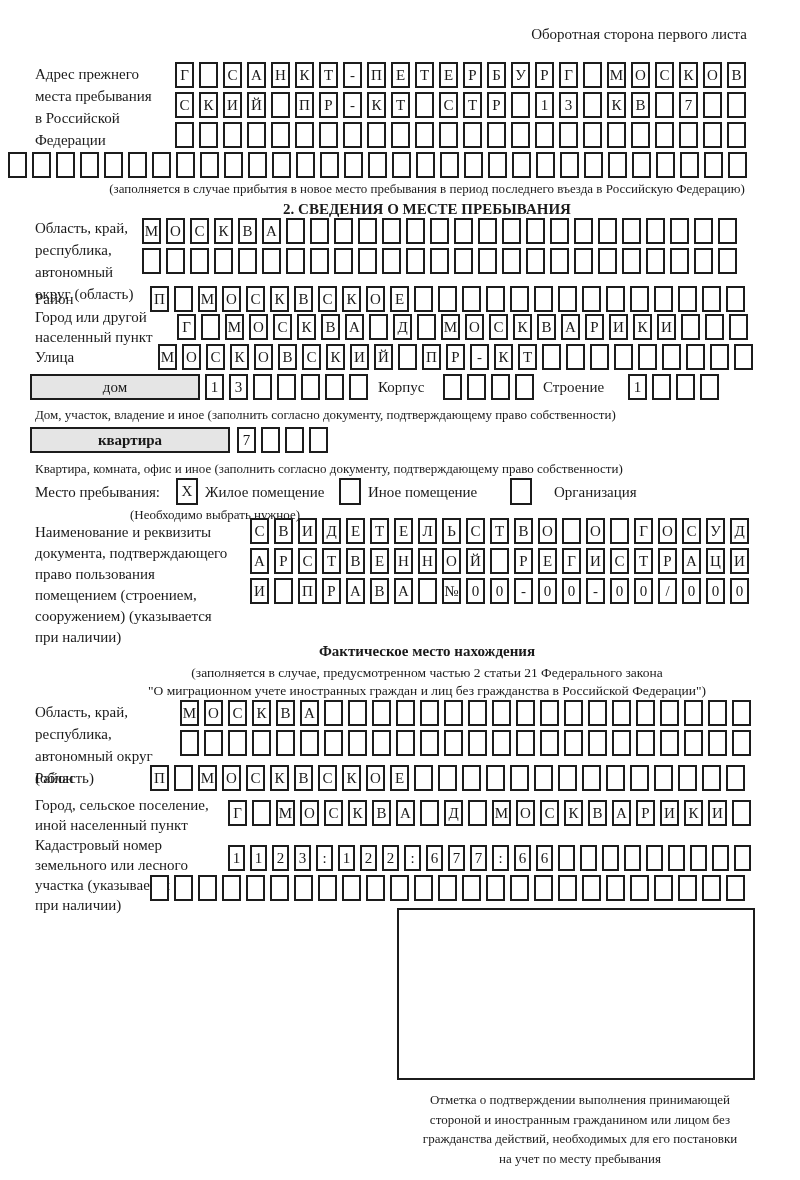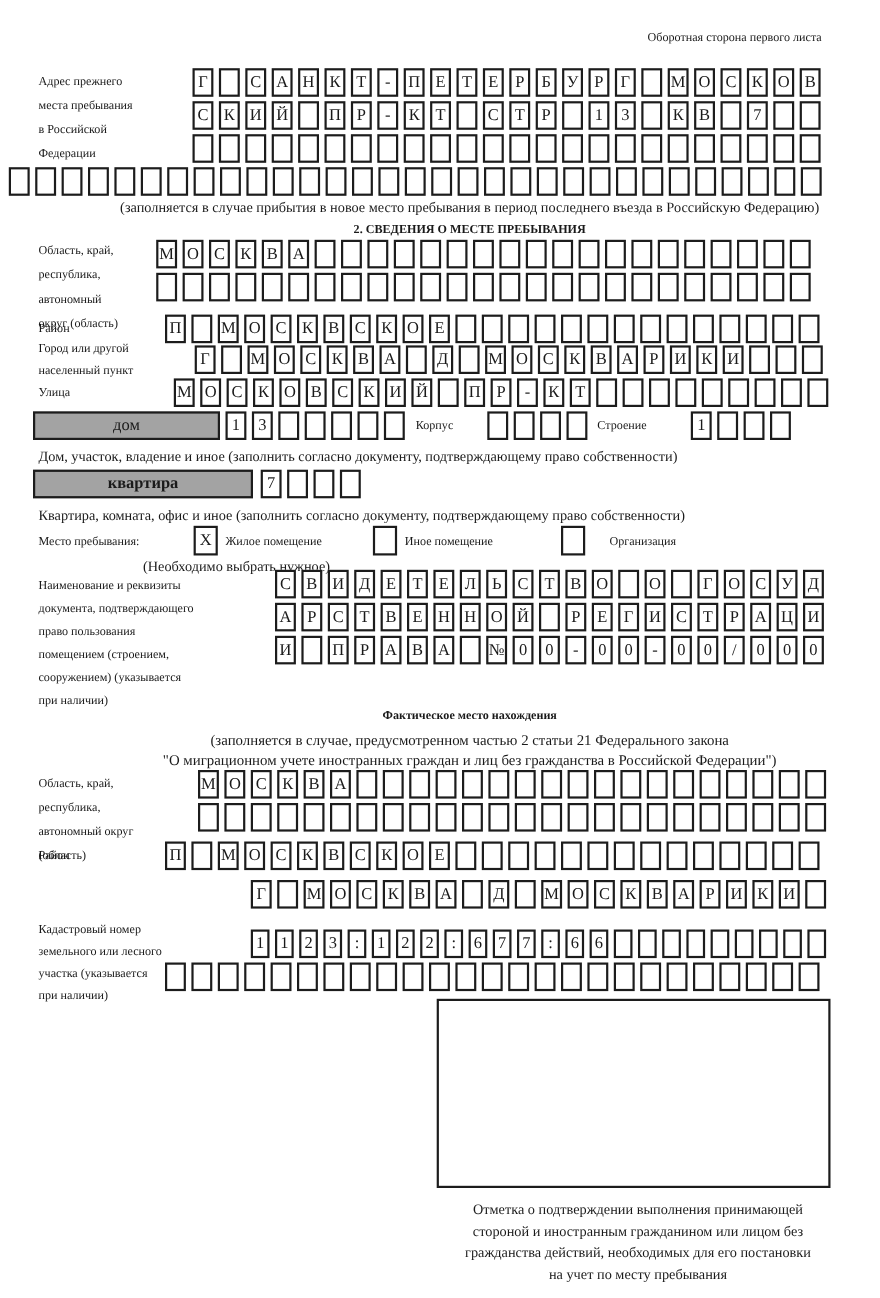--- a/index.html
+++ b/index.html
@@ -1,26 +1,26 @@
 <!DOCTYPE html>
 <html><head>
 <meta charset="utf-8">
 <style>
   html,body{margin:0;padding:0;background:#fff;}
   .page{position:relative;width:800px;height:1180px;background:#fff;overflow:hidden;
         font-family:"Liberation Serif", serif;color:#1a1a1a;}
-  .lbl{position:absolute;font-size:11px;line-height:21px;white-space:nowrap;}
+  .lbl{position:absolute;font-size:15px;line-height:21px;white-space:nowrap;}
   .small{font-size:13px;line-height:17px;}
   .center{left:0;width:800px;text-align:center;padding-left:27px;}
   .bold{font-weight:bold;}
   .cellrow{position:absolute;display:flex;}
   .cell{flex:none;width:15px;height:22px;border:2px solid #1c1c1c;margin-right:5px;
         display:flex;align-items:center;justify-content:center;font-size:15px;background:#fff;}
   .tight .cell{width:13px;margin-right:5px;}
-  .widebox{position:absolute;border:2px solid #1c1c1c;background:#a3a3a3;
+  .widebox{position:absolute;border:2px solid #1c1c1c;background:#e5e5e5;
         display:flex;align-items:center;justify-content:center;font-size:15px;}
   .checkbox{position:absolute;width:18px;height:23px;border:2px solid #1c1c1c;background:#fff;
         display:flex;align-items:center;justify-content:center;font-size:15px;}
   .stamp{position:absolute;border:2px solid #1c1c1c;background:#fff;}
 </style>
 </head>
 <body>
 
 <div class="page">
 
@@ -506,20 +506,24 @@
       <span class="cell"></span>
       <span class="cell"></span>
       <span class="cell"></span>
       <span class="cell"></span>
       <span class="cell"></span>
       <span class="cell"></span>
       <span class="cell"></span>
       <span class="cell"></span>
     </div>
 
+  <div class="lbl" style="left:35px;top:795px;line-height:20px;">
+    <div>Город, сельское поселение,</div>
+    <div>иной населенный пункт</div>
+  </div>
   <div class="cellrow" style="left:228px;top:800px;">
       <span class="cell">Г</span>
       <span class="cell"></span>
       <span class="cell">М</span>
       <span class="cell">О</span>
       <span class="cell">С</span>
       <span class="cell">К</span>
       <span class="cell">В</span>
       <span class="cell">А</span>
       <span class="cell"></span>

